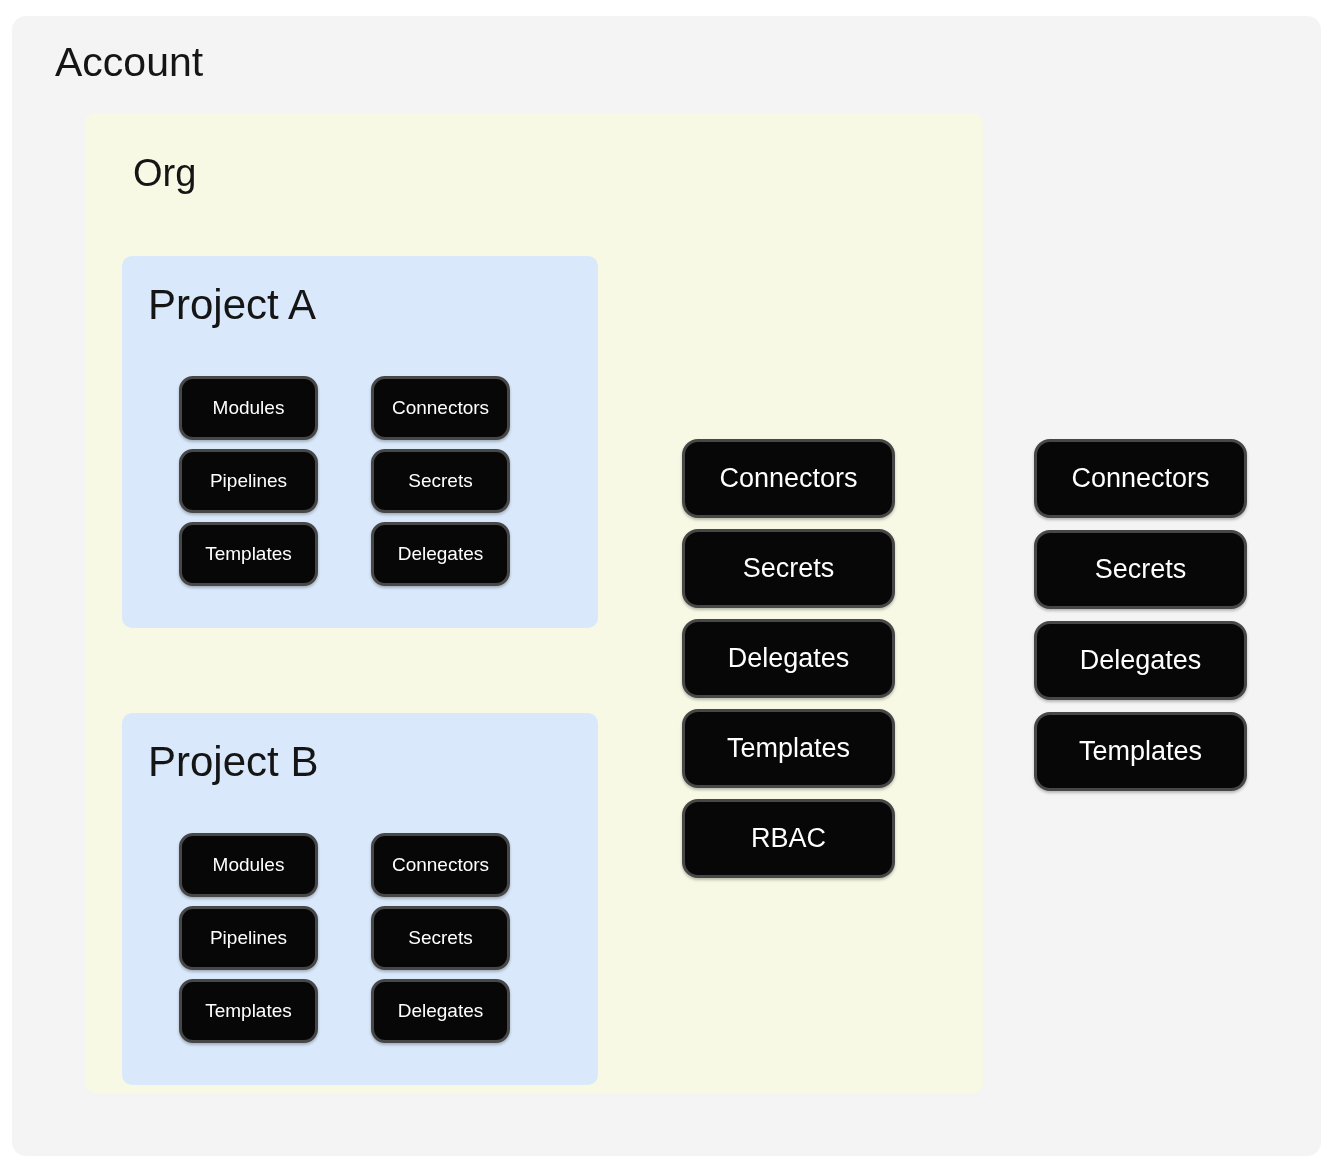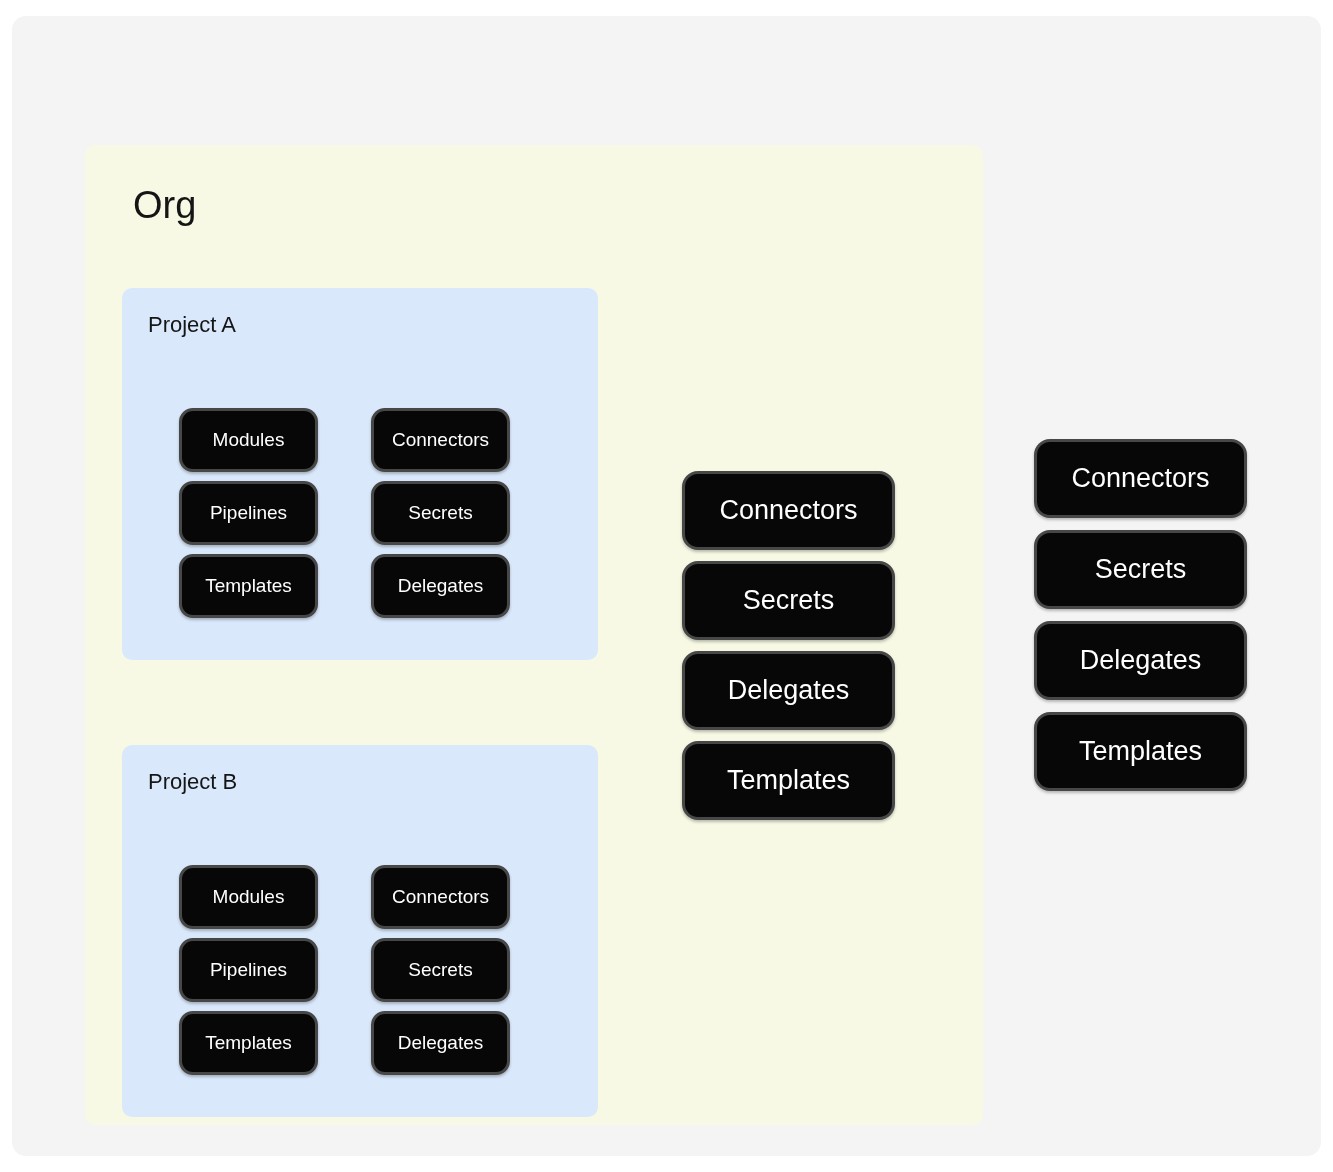--- a/index.html
+++ b/index.html
@@ -34,21 +34,20 @@
     color: #151515;
   }
   .org-box {
     position: absolute;
     left: 73px;
     top: 97px;
     width: 898px;
     height: 980px;
     background: #f7f9e5;
     border-radius: 10px;
-    margin-top: 32px;
   }
   .org-title {
     position: absolute;
     left: 48px;
     top: 38px;
     font-size: 38px;
     line-height: 1.2;
     color: #151515;
   }
   .project-box {
@@ -58,21 +57,21 @@
     height: 372px;
     background: #d9e9fb;
     border-radius: 10px;
   }
   .project-a { top: 143px; }
   .project-b { top: 600px; }
   .project-title {
     position: absolute;
     left: 26px;
     top: 24px;
-    font-size: 22px;
+    font-size: 42px;
     line-height: 1.2;
     color: #151515;
   }
   .project-grid {
     position: absolute;
     left: 57px;
     top: 120px;
     display: grid;
     grid-template-columns: 171px 171px;
     column-gap: 21px;
@@ -116,20 +115,21 @@
     display: flex;
     flex-direction: column;
     gap: 12px;
   }
 </style>
 </head>
 <body>
 
 <div class="stage">
   <div class="account-box">
+    <div class="account-title">Account</div>
 
     <div class="org-box">
       <div class="org-title">Org</div>
 
       <div class="project-box project-a">
         <div class="project-title">Project A</div>
         <div class="project-grid">
           <div class="pill small">Modules</div>
           <div class="pill small">Connectors</div>
           <div class="pill small">Pipelines</div>
@@ -149,20 +149,21 @@
           <div class="pill small">Templates</div>
           <div class="pill small">Delegates</div>
         </div>
       </div>
 
       <div class="org-col">
         <div class="pill big">Connectors</div>
         <div class="pill big">Secrets</div>
         <div class="pill big">Delegates</div>
         <div class="pill big">Templates</div>
+        <div class="pill big">RBAC</div>
       </div>
     </div>
 
     <div class="account-col">
       <div class="pill big">Connectors</div>
       <div class="pill big">Secrets</div>
       <div class="pill big">Delegates</div>
       <div class="pill big">Templates</div>
     </div>
   </div>

